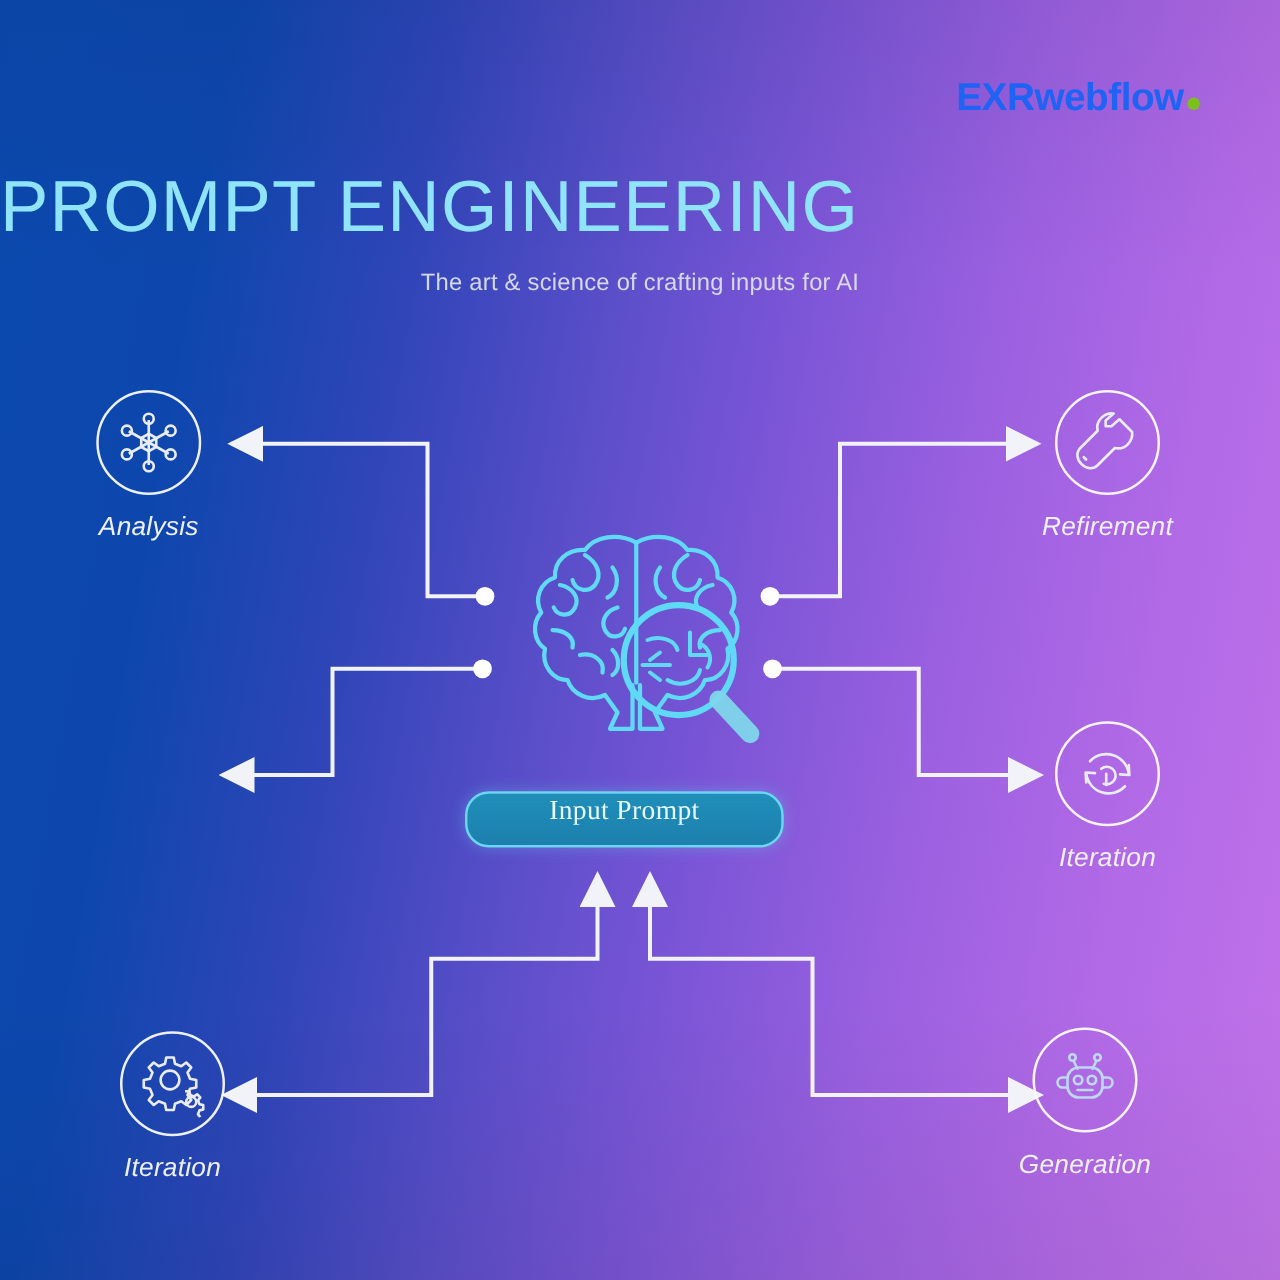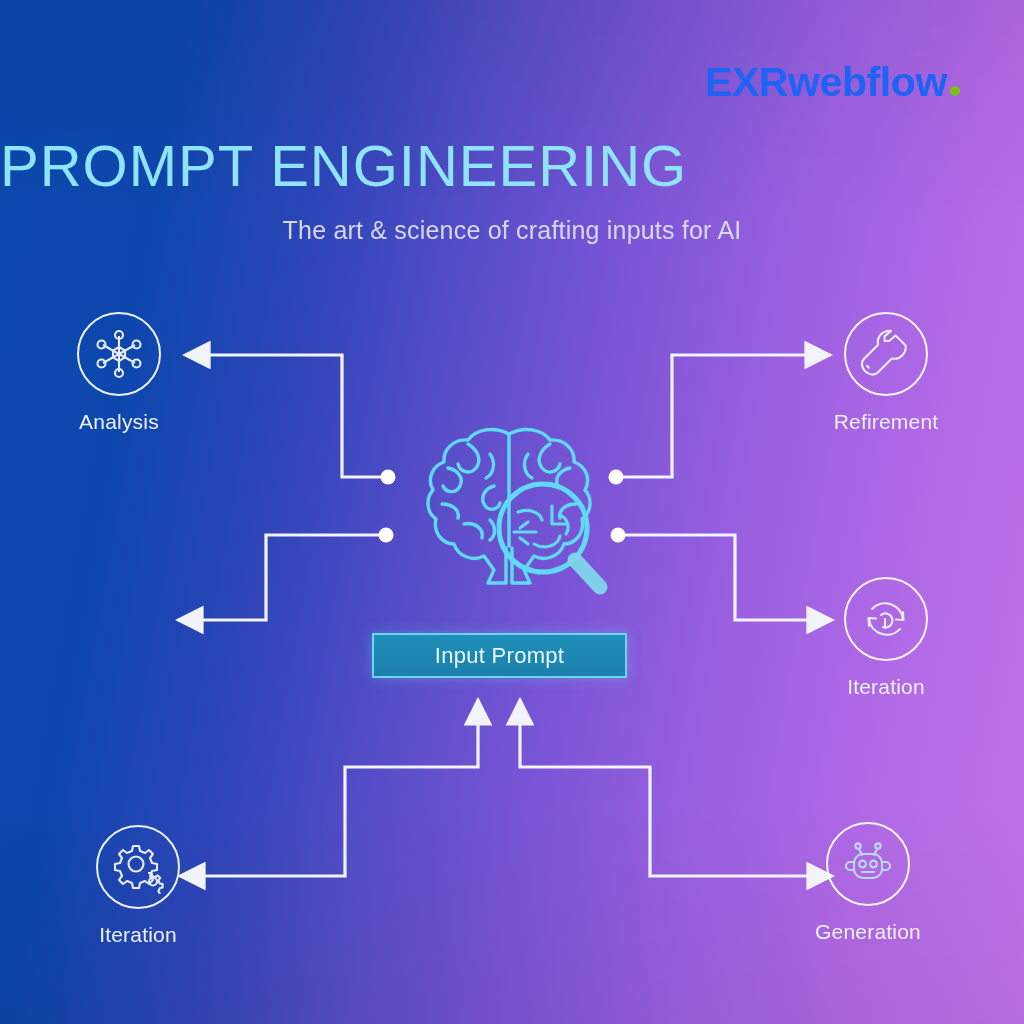--- a/index.html
+++ b/index.html
@@ -31,21 +31,21 @@
     inset: 0;
     pointer-events: none;
     background: linear-gradient(180deg, rgba(0,0,0,0.05) 0%, rgba(0,0,0,0.0) 22%, rgba(0,0,0,0.0) 78%, rgba(0,0,0,0.06) 100%);
   }
 
   
   .brand {
     position: absolute;
     top: 62px;
     right: 64px;
-    font-size: 41px;
+    font-size: 31px;
     font-weight: 700;
     letter-spacing: -0.4px;
     color: #1f63f5;
     line-height: 1;
     white-space: nowrap;
     z-index: 6;
   }
   .brand .b-exr { font-weight: 800; }
   .brand .b-web { font-weight: 700; }
   .brand .b-dot {
@@ -71,41 +71,42 @@
     color: #8fe4fb;
     line-height: 1.05;
     z-index: 6;
   }
   .subtitle {
     position: absolute;
     top: 216px;
     left: 0;
     width: 1024px;
     text-align: center;
-    font-size: 25px;
+    font-size: 19px;
     font-weight: 300;
     letter-spacing: 0.2px;
     color: #dfe2ee;
     opacity: 0.93;
     z-index: 6;
   }
 
   
   #wires {
     position: absolute;
     inset: 0;
     z-index: 2;
   }
 
   
   .node {
     position: absolute;
     width: 160px;
     text-align: center;
     z-index: 4;
+    font-style: italic;
   }
   .node .ring {
     width: 84px;
     height: 84px;
     margin: 0 auto;
     border-radius: 50%;
     border: 2.2px solid rgba(255,255,255,0.92);
     display: flex;
     align-items: center;
     justify-content: center;
@@ -140,27 +141,27 @@
 
   
   #prompt-box {
     position: absolute;
     left: 372px;
     top: 633px;
     width: 255px;
     height: 45px;
     box-sizing: border-box;
     border: 2px solid #6ad6f0;
-    border-radius: 0;
+    border-radius: 19px;
     background: linear-gradient(180deg, #1f8fb9 0%, #1d7fae 100%);
     display: flex;
-    align-items: center;
     justify-content: center;
     z-index: 5;
     box-shadow: 0 0 12px rgba(106,214,240,0.35);
+    font-family: Liberation Serif, serif;
   }
   #prompt-box .ptext {
     font-size: 22px;
     font-weight: 500;
     color: #e8fbff;
     letter-spacing: 0.3px;
   }
 </style>
 </head>
 <body>

